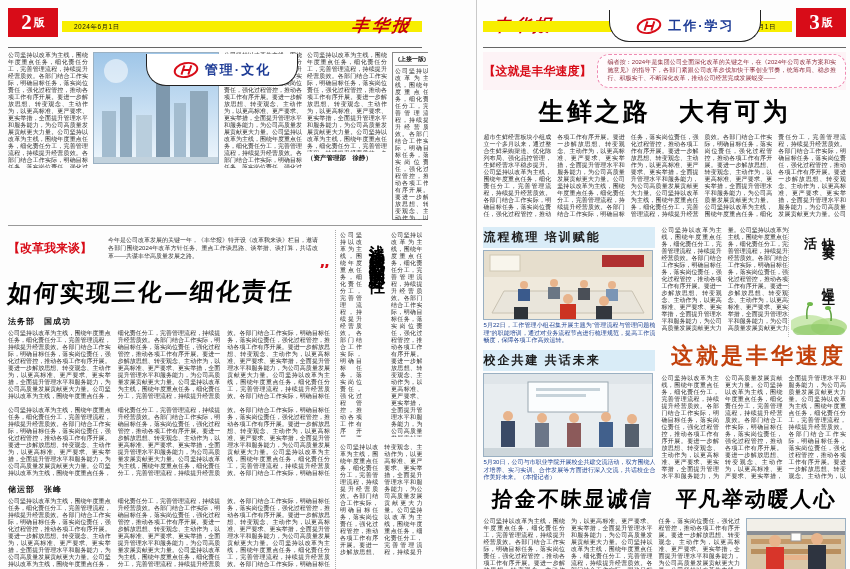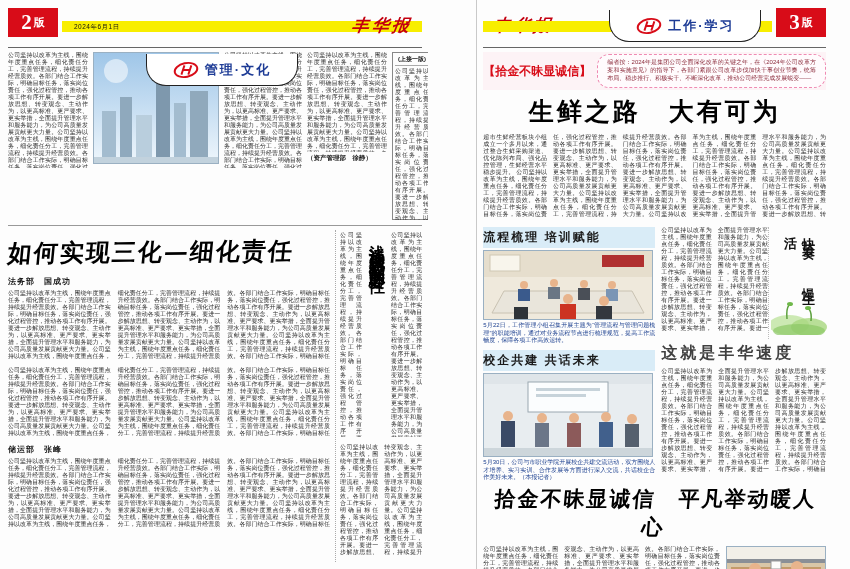--- a/index.html
+++ b/index.html
@@ -1,21 +1,21 @@
 <!DOCTYPE html>
 <html><head>
 <meta charset="utf-8">
 <style>
   html,body{margin:0;padding:0;background:#fff;}
   *{box-sizing:border-box;}
   body{font-family:"Liberation Sans",sans-serif;color:#1a1a1a;}
   .paper{width:850px;height:569px;overflow:hidden;display:flex;background:#fdfdfd;position:relative;}
   .page{height:569px;overflow:hidden;position:relative;}
   .page-left{width:430px;padding:0 6px 0 8px;}
-  .page-right{width:375px;padding:0 24px 0 6px;border-left:1px solid #c9c9c9;margin-left:48px;}
+  .page-right{width:375px;padding:0 4px 0 6px;border-left:1px solid #c9c9c9;margin-left:48px;}
 
   
   .hdr{position:relative;height:36px;margin-top:8px;}
   .edbox{position:absolute;top:0;width:50px;height:29px;background:#d80c18;color:#fff;
          display:flex;align-items:center;justify-content:center;font-weight:bold;}
   .edbox .num{font-size:21px;font-family:"Liberation Serif",serif;}
   .edbox .suf{font-size:11px;margin-left:2px;}
   .ybar{position:absolute;top:13px;height:11px;background:#f8ee00;}
   .dtxt{position:absolute;top:15px;font-size:6.5px;color:#111;letter-spacing:.5px;}
   .tab{position:absolute;top:2px;width:152px;height:32px;background:#fff;border:1.5px solid #222;border-top:none;
@@ -71,21 +71,21 @@
   .midrow{display:flex;gap:6px;margin-top:5px;height:252px;}
   .midleft{width:172px;flex:none;}
   .paneltitle{font-size:12px;font-weight:bold;letter-spacing:2px;padding:2px 0;margin-bottom:2px;}
   .bluebg{background:#d9ecf7;}
   .midright{flex:1;display:flex;flex-direction:column;}
   .mrrow1{display:flex;height:112px;}
   .mrfill{flex:1;column-count:2;column-gap:6px;height:110px;}
   .artblock{width:58px;flex:none;border-left:1px dotted #bbb;display:flex;flex-direction:column;align-items:center;padding-left:3px;}
   .slowtxt{writing-mode:vertical-rl;font-weight:bold;font-size:13px;letter-spacing:5px;height:62px;color:#111;}
   .slowtxt .l2{margin-top:26px;}
-  .h-speed{font-family:"DejaVu Serif",serif;font-size:16px;font-weight:bold;text-align:left;letter-spacing:3px;margin:4px 0;color:#404040;}
+  .h-speed{font-family:"DejaVu Serif",serif;font-size:22px;font-weight:bold;text-align:right;letter-spacing:3px;margin:4px 0;color:#c2410c;}
   .speedbody{column-count:3;column-gap:6px;height:108px;}
   .h-honest{font-family:"DejaVu Serif",serif;font-weight:bold;font-size:21px;text-align:center;letter-spacing:2px;
             transform:skewX(-5deg);margin:6px 0 5px;color:#000;}
   .honrow{display:flex;gap:6px;height:60px;}
   .honbody{flex:1;column-count:3;column-gap:6px;height:58px;}
   svg{display:block;}
 </style>
 </head>
 <body>
 
@@ -145,20 +145,24 @@
       <div class="contcol">
         <div class="contlabel">(上接一版)</div>
         <div class="fill" style="height:152px;">公司坚持以改革为主线，围绕年度重点任务，细化责任分工，完善管理流程，持续提升经营质效。各部门结合工作实际，明确目标任务，落实岗位责任，强化过程管控，推动各项工作有序开展。要进一步解放思想、转变观念、主动作为，以更高标准、更严要求、更实举措，全面提升管理水平和服务能力，为公司高质量发展贡献更大力量。</div>
       </div>
     </div>
 
     <div class="rule"></div>
 
     <div class="botrow">
       <div class="leftpart">
+        <div class="tagrow">
+          <span class="redtag">【改革我来谈】</span>
+          <div class="quote">今年是公司改革发展的关键一年，《丰华报》特开设《改革我来谈》栏目，邀请各部门围绕2024年改革方针任务、重点工作谈思路、谈举措、谈打算，共话改革——共谋丰华高质量发展之路。</div>
+        </div>
         <div class="brush">如何实现三化—细化责任</div>
 
         <div class="subsec">
           <div class="author">法务部　国成功</div>
           <div class="subbody fill">公司坚持以改革为主线，围绕年度重点任务，细化责任分工，完善管理流程，持续提升经营质效。各部门结合工作实际，明确目标任务，落实岗位责任，强化过程管控，推动各项工作有序开展。要进一步解放思想、转变观念、主动作为，以更高标准、更严要求、更实举措，全面提升管理水平和服务能力，为公司高质量发展贡献更大力量。公司坚持以改革为主线，围绕年度重点任务，细化责任分工，完善管理流程，持续提升经营质效。各部门结合工作实际，明确目标任务，落实岗位责任，强化过程管控，推动各项工作有序开展。要进一步解放思想、转变观念、主动作为，以更高标准、更严要求、更实举措，全面提升管理水平和服务能力，为公司高质量发展贡献更大力量。公司坚持以改革为主线，围绕年度重点任务，细化责任分工，完善管理流程，持续提升经营质效。各部门结合工作实际，明确目标任务，落实岗位责任，强化过程管控，推动各项工作有序开展。要进一步解放思想、转变观念、主动作为，以更高标准、更严要求、更实举措，全面提升管理水平和服务能力，为公司高质量发展贡献更大力量。公司坚持以改革为主线，围绕年度重点任务，细化责任分工，完善管理流程，持续提升经营质效。各部门结合工作实际，明确目标任务，落实岗位责任，强化过程管控，推动各项工作有序开展。要进一步解放思想、转变观念、主动作为，以更高标准、更严要求、更实举措，全面提升管理水平和服务能力，为公司高质量发展贡献更大力量。</div>
         </div>
         <div class="subsec">
           <div class="subbody fill">公司坚持以改革为主线，围绕年度重点任务，细化责任分工，完善管理流程，持续提升经营质效。各部门结合工作实际，明确目标任务，落实岗位责任，强化过程管控，推动各项工作有序开展。要进一步解放思想、转变观念、主动作为，以更高标准、更严要求、更实举措，全面提升管理水平和服务能力，为公司高质量发展贡献更大力量。公司坚持以改革为主线，围绕年度重点任务，细化责任分工，完善管理流程，持续提升经营质效。各部门结合工作实际，明确目标任务，落实岗位责任，强化过程管控，推动各项工作有序开展。要进一步解放思想、转变观念、主动作为，以更高标准、更严要求、更实举措，全面提升管理水平和服务能力，为公司高质量发展贡献更大力量。公司坚持以改革为主线，围绕年度重点任务，细化责任分工，完善管理流程，持续提升经营质效。各部门结合工作实际，明确目标任务，落实岗位责任，强化过程管控，推动各项工作有序开展。要进一步解放思想、转变观念、主动作为，以更高标准、更严要求、更实举措，全面提升管理水平和服务能力，为公司高质量发展贡献更大力量。公司坚持以改革为主线，围绕年度重点任务，细化责任分工，完善管理流程，持续提升经营质效。各部门结合工作实际，明确目标任务，落实岗位责任，强化过程管控，推动各项工作有序开展。要进一步解放思想、转变观念、主动作为，以更高标准、更严要求、更实举措，全面提升管理水平和服务能力，为公司高质量发展贡献更大力量。</div>
         </div>
         <div class="subsec">
@@ -192,21 +196,21 @@
       </div>
       <span class="dtxt" style="right:70px;">2024年6月1日</span>
       <div class="edbox" style="right:0;">
         <span class="num">3</span>
         <span class="suf">版</span>
       </div>
     </div>
     <div class="hline"></div>
 
     <div class="trackrow">
-      <span class="redtag" style="margin-top:0;">【拾金不昧显诚信】</span>
+      <span class="redtag" style="margin-top:0;">【这就是丰华速度】</span>
       <div class="pinkbox">编者按：2024年是集团公司全面深化改革的关键之年，在《2024年公司改革方案和实施意见》的指导下，各部门紧跟公司改革步伐加快干事创业节奏，统筹布局、稳步推行、积极实干、不断深化改革，推动公司经营完成发展蜕变——</div>
     </div>
     <div class="h-fresh">生鲜之路　大有可为</div>
     <div class="leadcols fill">
       <span>超市生鲜经营板块小组成立一个多月以来，通过整合生鲜采购渠道、优化陈列布局、强化品控管理，生鲜经营水平稳步提升。</span>
       <span>公司坚持以改革为主线，围绕年度重点任务，细化责任分工，完善管理流程，持续提升经营质效。各部门结合工作实际，明确目标任务，落实岗位责任，强化过程管控，推动各项工作有序开展。要进一步解放思想、转变观念、主动作为，以更高标准、更严要求、更实举措，全面提升管理水平和服务能力，为公司高质量发展贡献更大力量。公司坚持以改革为主线，围绕年度重点任务，细化责任分工，完善管理流程，持续提升经营质效。各部门结合工作实际，明确目标任务，落实岗位责任，强化过程管控，推动各项工作有序开展。要进一步解放思想、转变观念、主动作为，以更高标准、更严要求、更实举措，全面提升管理水平和服务能力，为公司高质量发展贡献更大力量。公司坚持以改革为主线，围绕年度重点任务，细化责任分工，完善管理流程，持续提升经营质效。各部门结合工作实际，明确目标任务，落实岗位责任，强化过程管控，推动各项工作有序开展。要进一步解放思想、转变观念、主动作为，以更高标准、更严要求、更实举措，全面提升管理水平和服务能力，为公司高质量发展贡献更大力量。公司坚持以改革为主线，围绕年度重点任务，细化责任分工，完善管理流程，持续提升经营质效。各部门结合工作实际，明确目标任务，落实岗位责任，强化过程管控，推动各项工作有序开展。要进一步解放思想、转变观念、主动作为，以更高标准、更严要求、更实举措，全面提升管理水平和服务能力，为公司高质量发展贡献更大力量。公司坚持以改革为主线，围绕年度重点任务，细化责任分工，完善管理流程，持续提升经营质效。各部门结合工作实际，明确目标任务，落实岗位责任，强化过程管控，推动各项工作有序开展。要进一步解放思想、转变观念、主动作为，以更高标准、更严要求、更实举措，全面提升管理水平和服务能力，为公司高质量发展贡献更大力量。公司坚持以改革为主线，围绕年度重点任务，细化责任分工，完善管理流程，持续提升经营质效。各部门结合工作实际，明确目标任务，落实岗位责任，强化过程管控，推动各项工作有序开展。要进一步解放思想、转变观念、主动作为，以更高标准、更严要求、更实举措，全面提升管理水平和服务能力，为公司高质量发展贡献更大力量。</span>
     </div>
 
     <div class="midrow">
       <div class="midleft">

